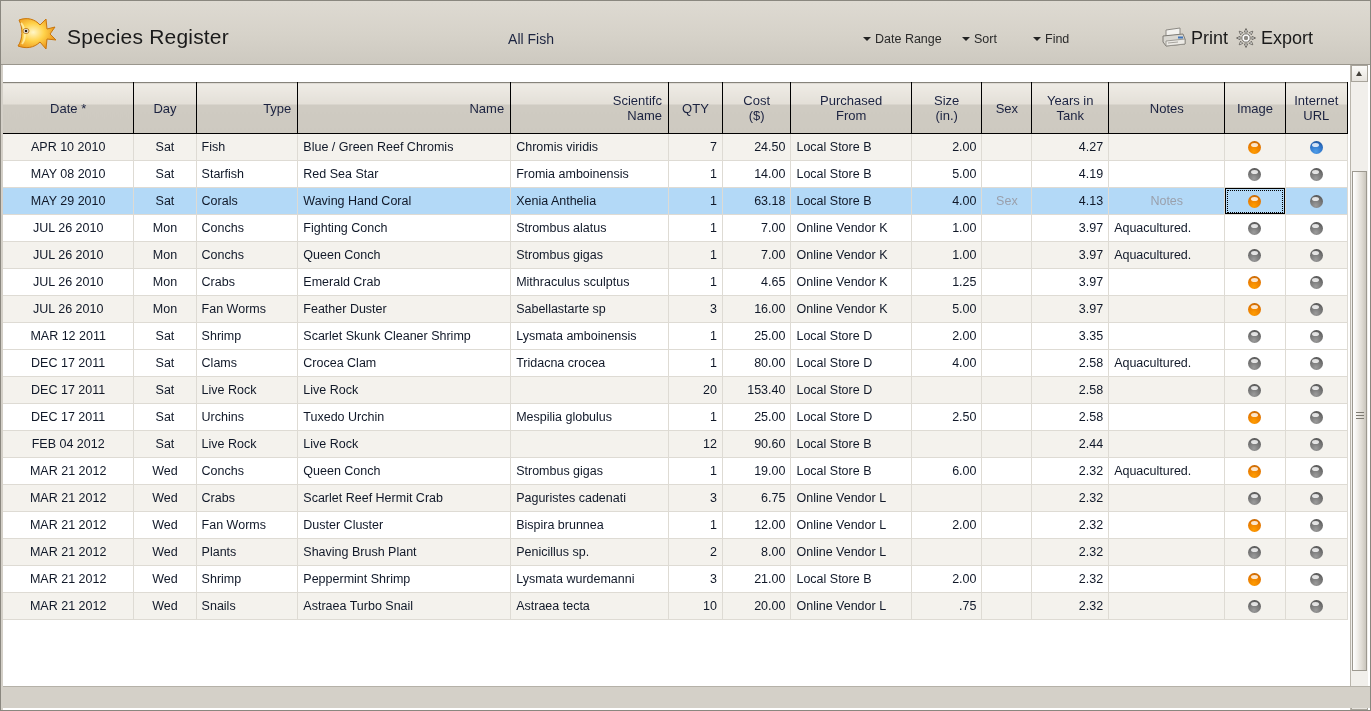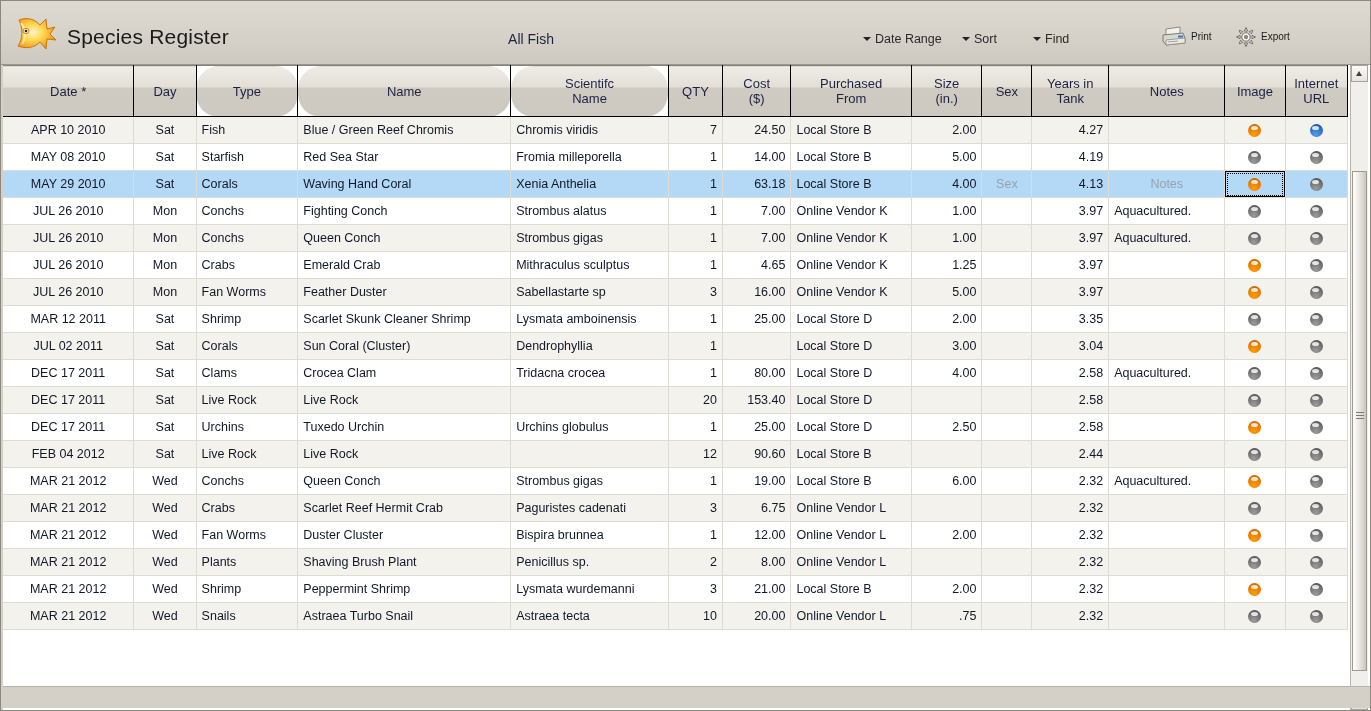--- a/index.html
+++ b/index.html
@@ -52,21 +52,21 @@
     border-left: 4px solid transparent;
     border-right: 4px solid transparent;
     border-top: 4px solid #222;
     vertical-align: 2px;
   }
   #m-daterange { left: 862px; }
   #m-sort      { left: 961px; }
   #m-find      { left: 1032px; }
   .tbbtn {
     position: absolute; top: 24px;
-    font-size: 10px; color: #1a1a1a;
+    font-size: 18px; color: #1a1a1a;
     cursor: default; white-space: nowrap;
     height: 24px; line-height: 24px;
   }
   #b-print { left: 1160px; }
   #b-export { left: 1234px; }
   .tbbtn .ico { display: inline-block; vertical-align: middle; margin-right: 4px; }
   .tbbtn .lbl { vertical-align: middle; }
 
   
   #gridwrap {
@@ -74,35 +74,36 @@
     width: 1367px; height: 645px;
     background: #ffffff;
     box-sizing: border-box;
   }
   table#grid {
     border-collapse: collapse;
     table-layout: fixed;
     width: 1345px;
     font-size: 12.5px;
     color: #101828;
+    margin-top: 17px;
   }
   table#grid th {
     background: linear-gradient(to bottom, #efece6 0%, #e3dfd7 42%, #cfcbc2 43%, #cdc9c0 100%);
     border-right: 1px solid #000;
     border-bottom: 1px solid #000;
     border-top: 1px solid #86837b;
     font-weight: normal;
     font-size: 13px;
     color: #1b2240;
     height: 50px;
     padding: 0 6px;
     vertical-align: middle;
     cursor: default;
   }
-  table#grid th.l { text-align: center; border-radius: 23px; }
+  table#grid th.l { text-align: right; }
   table#grid th.c { text-align: center; }
   table#grid td {
     border-right: 1px solid #dedbd4;
     border-bottom: 1px solid #dedbd4;
     height: 26px;
     padding: 0 5px;
     vertical-align: middle;
     white-space: nowrap;
     overflow: hidden;
     cursor: default;
@@ -306,21 +307,21 @@
             <td class="r">4.27</td>
             <td class="l"></td>
             <td class="icn"><span class="ball orange"></span></td>
             <td class="icn"><span class="ball blue"></span></td>
           </tr>
           <tr class="r-even">
             <td class="c">MAY 08 2010</td>
             <td class="c">Sat</td>
             <td class="l">Starfish</td>
             <td class="l">Red Sea Star</td>
-            <td class="l">Fromia milleporella</td>
+            <td class="l">Fromia amboinensis</td>
             <td class="r">1</td>
             <td class="r">14.00</td>
             <td class="l">Local Store B</td>
             <td class="r">5.00</td>
             <td class="l"></td>
             <td class="r">4.19</td>
             <td class="l"></td>
             <td class="icn"><span class="ball gray"></span></td>
             <td class="icn"><span class="ball gray"></span></td>
           </tr>
@@ -413,36 +414,20 @@
             <td class="r">1</td>
             <td class="r">25.00</td>
             <td class="l">Local Store D</td>
             <td class="r">2.00</td>
             <td class="l"></td>
             <td class="r">3.35</td>
             <td class="l"></td>
             <td class="icn"><span class="ball gray"></span></td>
             <td class="icn"><span class="ball gray"></span></td>
           </tr>
-          <tr class="r-odd">
-            <td class="c">JUL 02 2011</td>
-            <td class="c">Sat</td>
-            <td class="l">Corals</td>
-            <td class="l">Sun Coral  (Cluster)</td>
-            <td class="l">Dendrophyllia</td>
-            <td class="r">1</td>
-            <td class="r"></td>
-            <td class="l">Local Store D</td>
-            <td class="r">3.00</td>
-            <td class="l"></td>
-            <td class="r">3.04</td>
-            <td class="l"></td>
-            <td class="icn"><span class="ball orange"></span></td>
-            <td class="icn"><span class="ball gray"></span></td>
-          </tr>
           <tr class="r-even">
             <td class="c">DEC 17 2011</td>
             <td class="c">Sat</td>
             <td class="l">Clams</td>
             <td class="l">Crocea Clam</td>
             <td class="l">Tridacna crocea</td>
             <td class="r">1</td>
             <td class="r">80.00</td>
             <td class="l">Local Store D</td>
             <td class="r">4.00</td>
@@ -466,21 +451,21 @@
             <td class="r">2.58</td>
             <td class="l"></td>
             <td class="icn"><span class="ball gray"></span></td>
             <td class="icn"><span class="ball gray"></span></td>
           </tr>
           <tr class="r-even">
             <td class="c">DEC 17 2011</td>
             <td class="c">Sat</td>
             <td class="l">Urchins</td>
             <td class="l">Tuxedo Urchin</td>
-            <td class="l">Urchins globulus</td>
+            <td class="l">Mespilia globulus</td>
             <td class="r">1</td>
             <td class="r">25.00</td>
             <td class="l">Local Store D</td>
             <td class="r">2.50</td>
             <td class="l"></td>
             <td class="r">2.58</td>
             <td class="l"></td>
             <td class="icn"><span class="ball orange"></span></td>
             <td class="icn"><span class="ball gray"></span></td>
           </tr>

